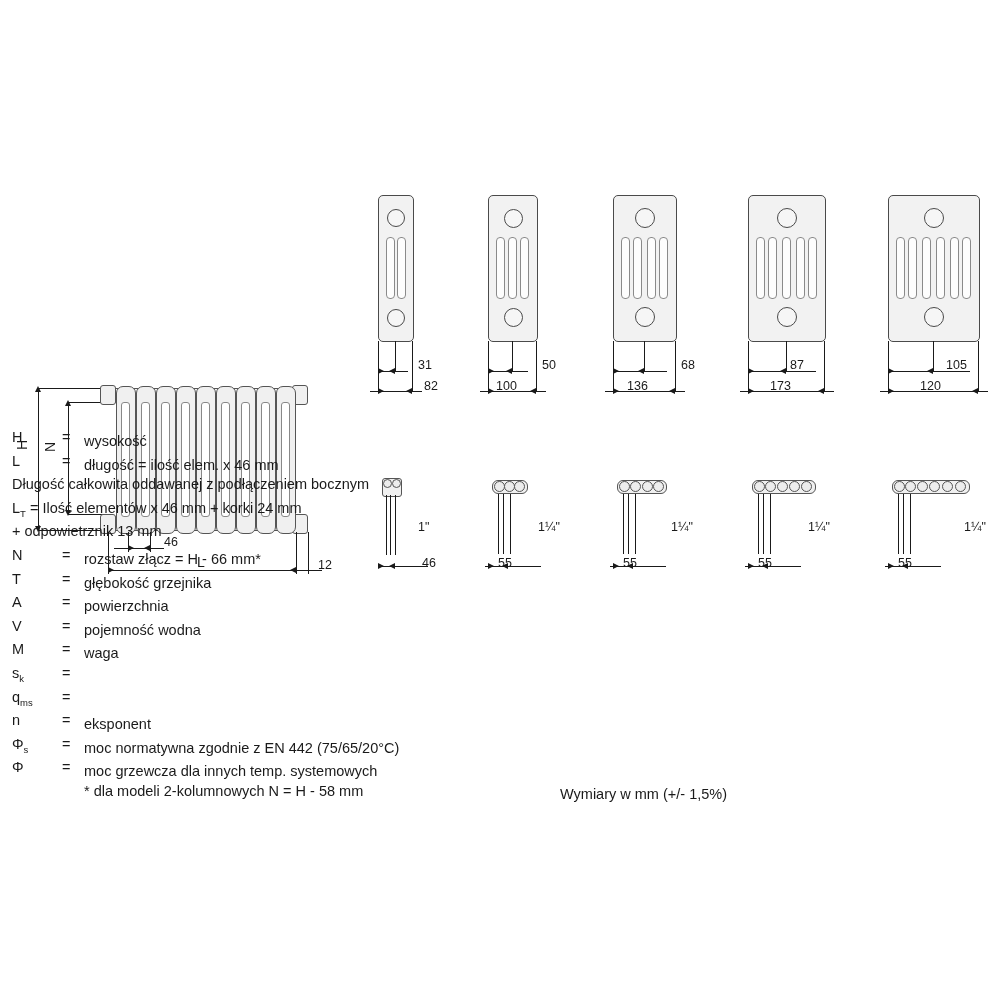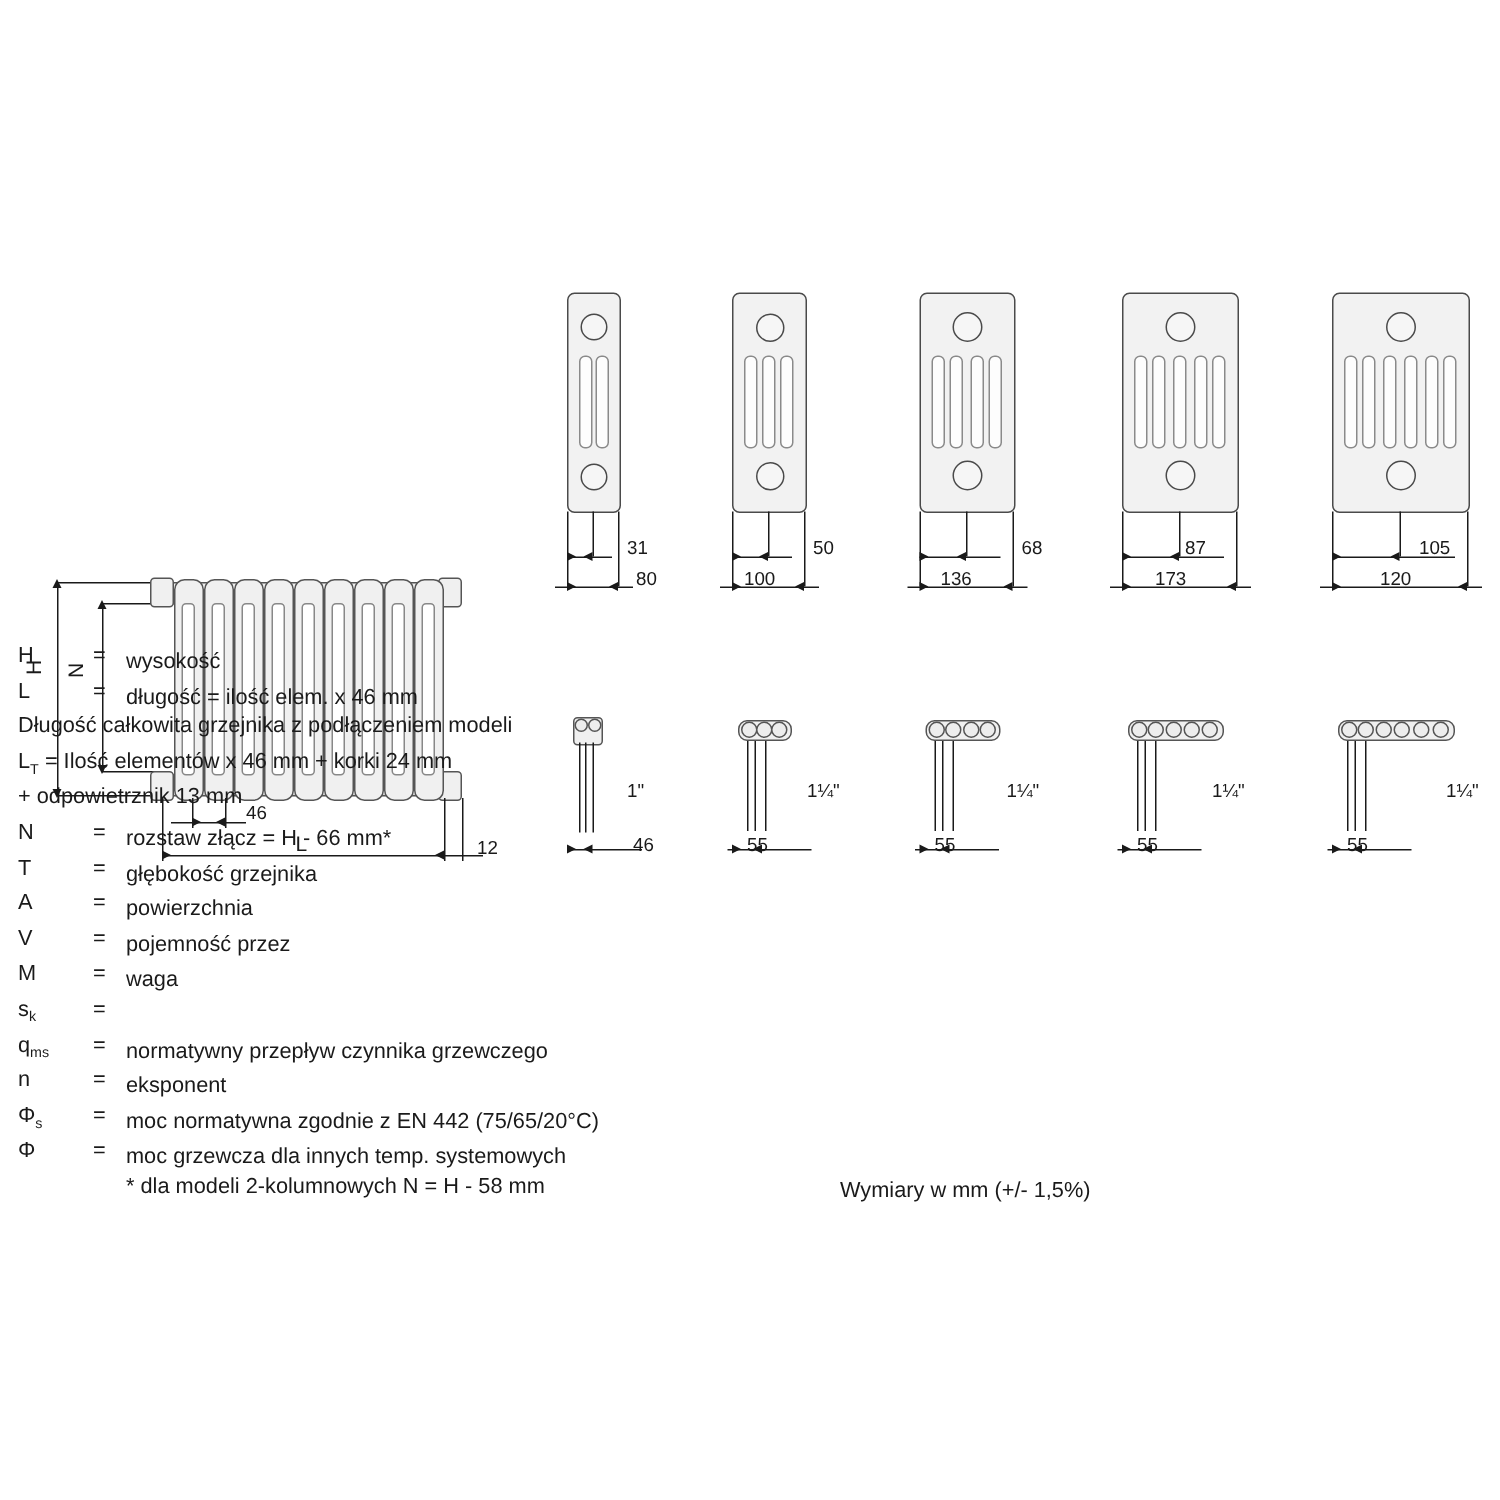--- a/index.html
+++ b/index.html
@@ -138,21 +138,21 @@
     <div class="ln vln" style="left:8px;top:146px;height:50px;"></div>
     <div class="ln vln" style="left:42px;top:146px;height:50px;"></div>
     <div class="ln vln" style="left:25px;top:146px;height:30px;"></div>
     <div class="ln hln" style="left:8px;top:176px;width:30px;"></div>
     <div class="arrR" style="left:8px;top:173px;"></div>
     <div class="arrL" style="left:19px;top:173px;"></div>
     <div class="dimtxt" style="left:48px;top:163px;">31</div>
     <div class="ln hln" style="left:0px;top:196px;width:52px;"></div>
     <div class="arrR" style="left:8px;top:193px;"></div>
     <div class="arrL" style="left:36px;top:193px;"></div>
-    <div class="dimtxt" style="left:54px;top:184px;">80</div>
+    <div class="dimtxt" style="left:54px;top:184px;">82</div>
   </div>
 
   <div class="abs" style="left:480px;top:195px;">
     <div class="plate" style="left:8px;top:0;width:48px;height:145px;"></div>
     <div class="circ" style="left:24px;top:14px;width:17px;height:17px;"></div>
     <div class="circ" style="left:24px;top:113px;width:17px;height:17px;"></div>
     <div class="slot" style="left:16px;top:42px;width:7px;height:60px;"></div>
     <div class="slot" style="left:28px;top:42px;width:7px;height:60px;"></div>
     <div class="slot" style="left:40px;top:42px;width:7px;height:60px;"></div>
 
@@ -326,21 +326,21 @@
       <span class="ldesc">wysokość</span>
     </div>
 
     <div class="lrow">
       <span class="lsym">L</span>
       <span class="leq">=</span>
       <span class="ldesc">długość = ilość elem. x 46 mm</span>
     </div>
 
     <div class="lrow">
-      <span class="wide">Długość całkowita grzejnika z podłączeniem modeli</span>
+      <span class="wide">Długość całkowita oddawanej z podłączeniem bocznym</span>
     </div>
 
     <div class="lrow">
       <span class="wide"><span style="display:inline">L</span><sub>T</sub> = Ilość elementów x 46 mm + korki 24 mm</span>
     </div>
 
     <div class="lrow">
       <span class="wide">+ odpowietrznik 13 mm</span>
     </div>
 
@@ -358,38 +358,37 @@
 
     <div class="lrow">
       <span class="lsym">A</span>
       <span class="leq">=</span>
       <span class="ldesc">powierzchnia</span>
     </div>
 
     <div class="lrow">
       <span class="lsym">V</span>
       <span class="leq">=</span>
-      <span class="ldesc">pojemność przez</span>
+      <span class="ldesc">pojemność wodna</span>
     </div>
 
     <div class="lrow">
       <span class="lsym">M</span>
       <span class="leq">=</span>
       <span class="ldesc">waga</span>
     </div>
 
     <div class="lrow">
       <span class="lsym"><span style="display:inline">s</span><sub>k</sub></span>
       <span class="leq">=</span>
     </div>
 
     <div class="lrow">
       <span class="lsym"><span style="display:inline">q</span><sub>ms</sub></span>
       <span class="leq">=</span>
-      <span class="ldesc">normatywny przepływ czynnika grzewczego</span>
     </div>
 
     <div class="lrow">
       <span class="lsym">n</span>
       <span class="leq">=</span>
       <span class="ldesc">eksponent</span>
     </div>
 
     <div class="lrow">
       <span class="lsym"><span style="display:inline">Φ</span><sub>s</sub></span>

